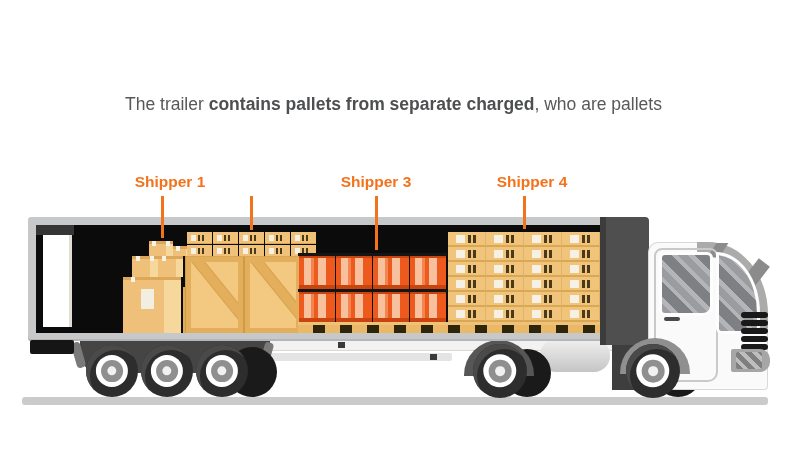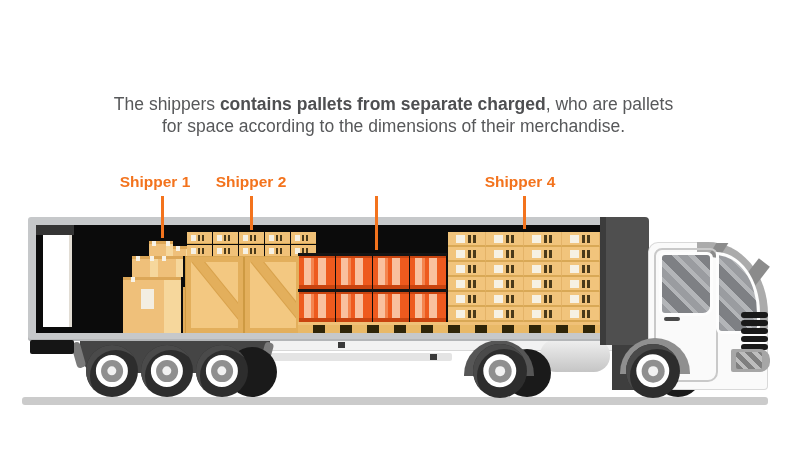--- a/index.html
+++ b/index.html
@@ -105,25 +105,25 @@
   .wheel .hub{position:absolute;left:50%;top:50%;transform:translate(-50%,-50%);
               width:42%;height:42%;border-radius:50%;background:#8F8F8F;}
   .wheel .cap2{position:absolute;left:50%;top:50%;transform:translate(-50%,-50%);
               width:18%;height:18%;border-radius:50%;background:#F1F1F1;}
 </style>
 </head>
 <body>
 
 <div class="scene" style="--accent: #F3731D; --title-gray: #464646; --text-gray: #57585A; --frame-gray: #C6C8CA; --interior: #0B0B0B; --ground-gray: #CBCBCB;">
 
-  <div class="subtitle"><span>The shippers </span><b>contains pallets from separate charged</b><span>, who are pallets</span><br><span>for space according to the dimensions of their merchandise.</span></div>
-
-  <div class="ship-label" style="left:95px">Shipper 1</div>
-  <div class="ship-label" style="left:191px">Shipper 2</div>
-  <div class="ship-label" style="left:460px">Shipper 4</div>
+  <div class="subtitle"><span>The trailer </span><b>contains pallets from separate charged</b><span>, who are pallets</span><br></div>
+
+  <div class="ship-label" style="left:110px">Shipper 1</div>
+  <div class="ship-label" style="left:316px">Shipper 3</div>
+  <div class="ship-label" style="left:472px">Shipper 4</div>
   <div class="ship-line" style="left:160.5px;height:42px"></div>
   <div class="ship-line" style="left:249.5px;height:34px"></div>
   <div class="ship-line" style="left:374.5px;height:54px"></div>
   <div class="ship-line" style="left:522.5px;height:33px"></div>
 
   <div class="abs ground"></div>
   <div class="abs chassis-bar1"></div>
   <div class="abs chassis-bar2"></div>
   <div class="abs chassis-mark" style="left:338px;top:342px"></div>
   <div class="abs chassis-mark" style="left:430px;top:354px"></div>

